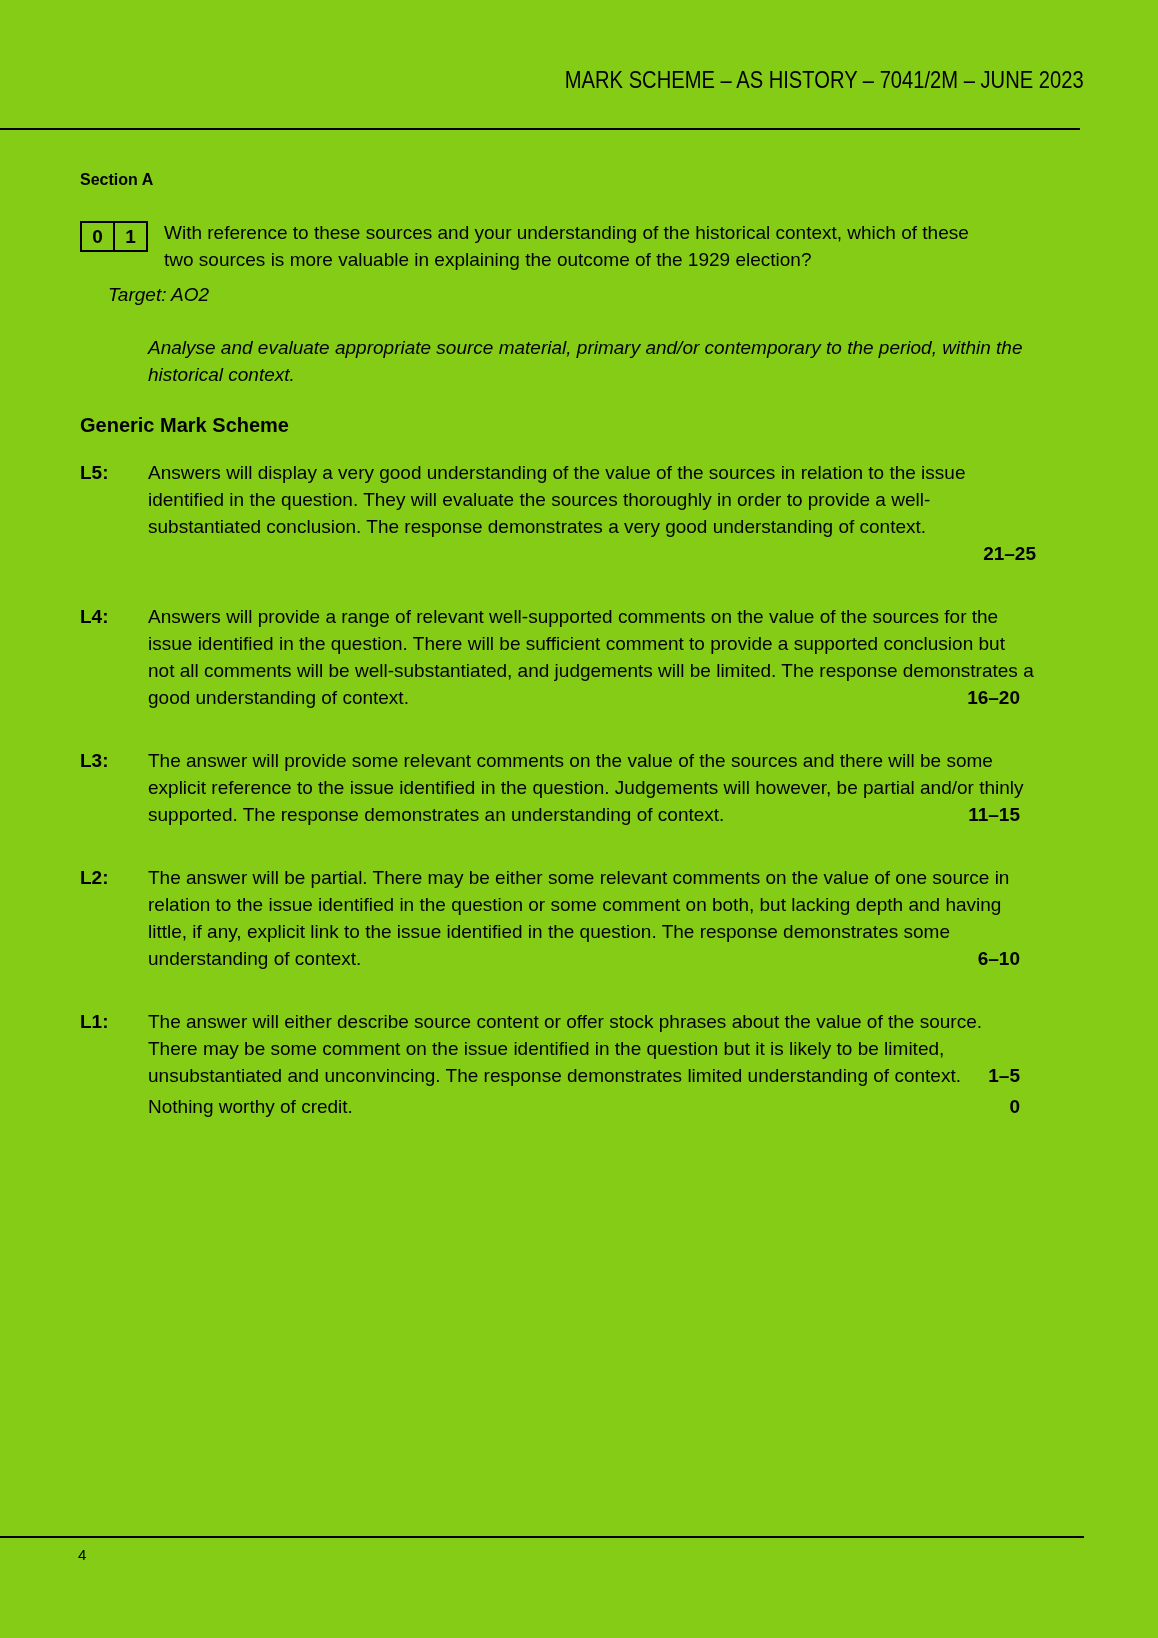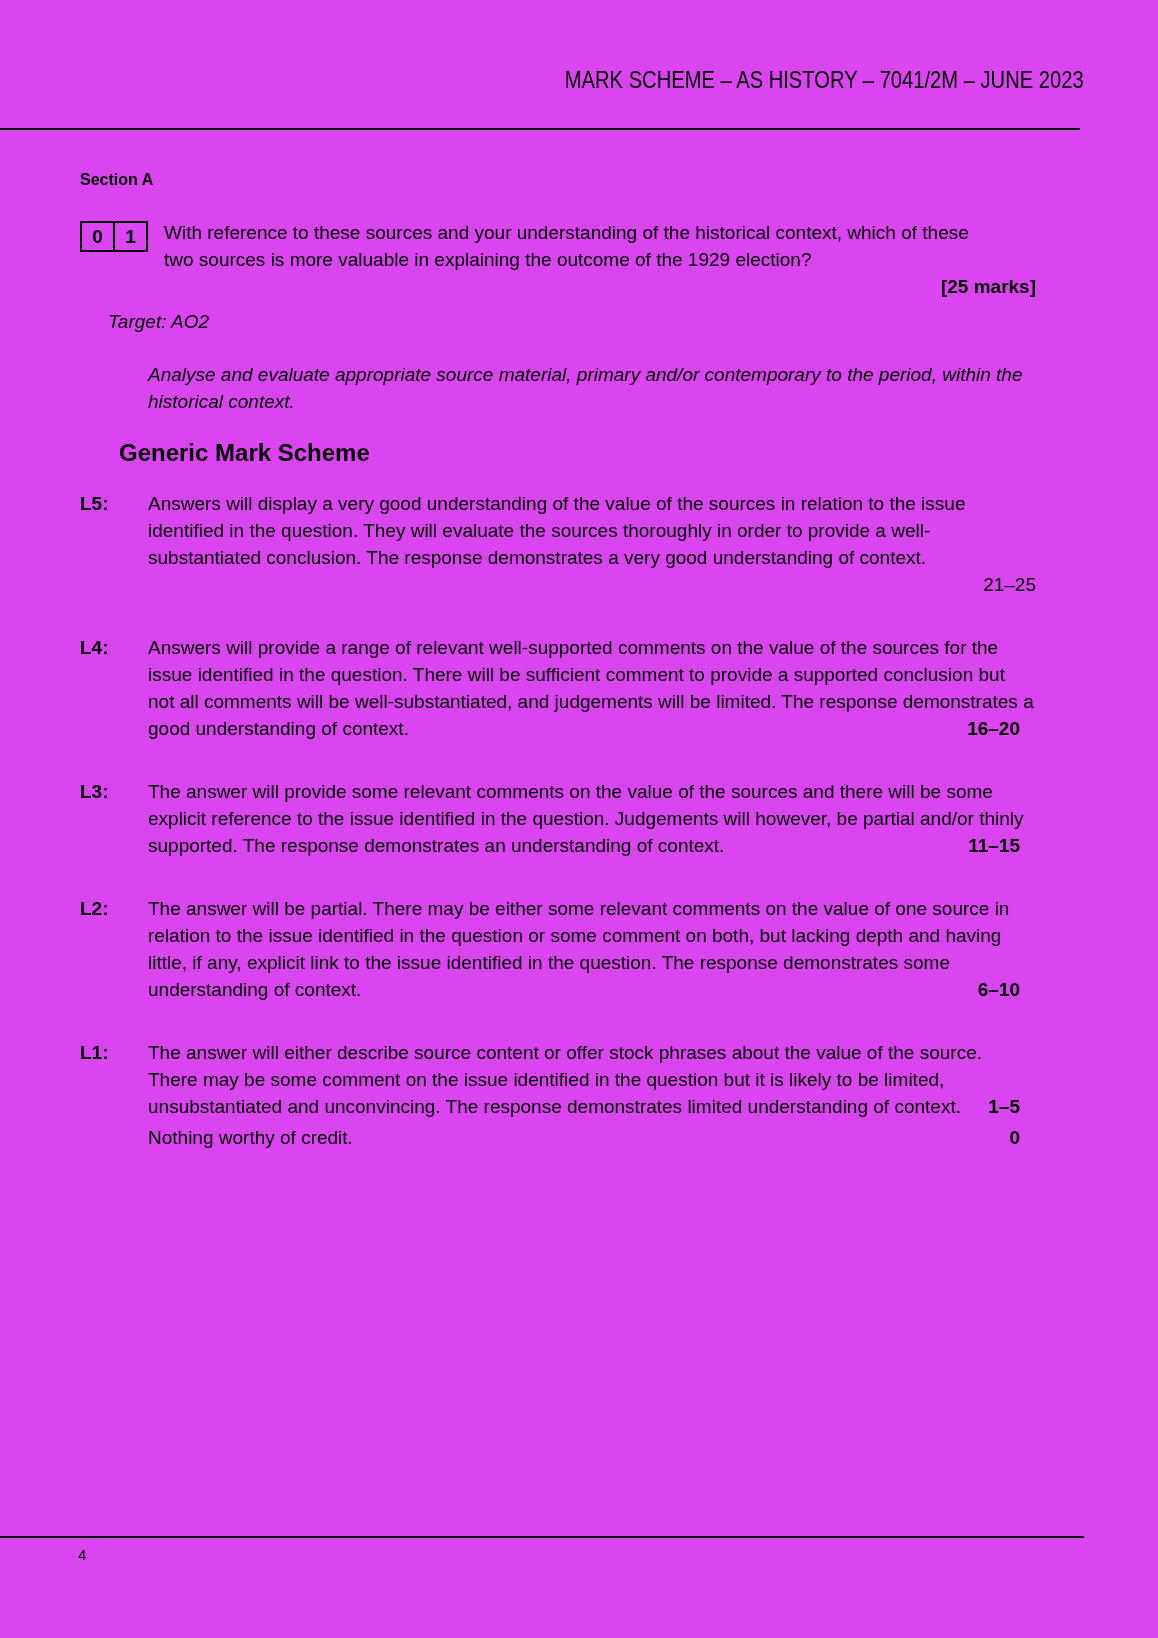--- a/index.html
+++ b/index.html
@@ -1,20 +1,20 @@
 <!DOCTYPE html>
 <html><head>
 <meta charset="utf-8">
 <style>
   html, body { margin: 0; padding: 0; background: #e8e8e8; }
   .page {
     position: relative;
     width: 1158px;
     height: 1638px;
-    background: #d946ef;
+    background: #84cc16;
     font-family: "Liberation Sans", "DejaVu Sans", sans-serif;
     color: #000000;
     overflow: hidden;
   }
 
   
   .header-title {
     position: absolute;
     top: 66px;
     right: 74px;
@@ -100,23 +100,22 @@
   }
   .objective {
     font-style: italic;
     margin-top: 26px;
     margin-left: 68px;
     max-width: 888px;
   }
 
   .generic-heading {
     font-weight: bold;
-    font-size: 24px;
+    font-size: 20px;
     margin-top: 24px;
-    margin-left: 39px;
   }
 
   
   .level-row {
     display: flex;
     margin-top: 36px;
   }
   .level-row.first { margin-top: 13px; }
   .level-label {
     flex: 0 0 68px;
@@ -130,21 +129,21 @@
   .level-text p { margin: 0; }
   .marks-abs {
     position: absolute;
     right: 16px;
     bottom: 0;
     font-weight: bold;
     line-height: 27px;
   }
   .marks-line {
     text-align: right;
-    font-weight: normal;
+    font-weight: bold;
   }
   .zero-row { margin-top: 4px; }
 </style>
 </head>
 <body>
 
 <div class="page">
 
   <div class="header-title">MARK SCHEME – AS HISTORY – 7041/2M – JUNE 2023</div>
   <div class="rule-top"></div>
@@ -154,21 +153,20 @@
     <p class="section-title">Section A</p>
 
     <div class="question-row">
       <span class="qnum-box">
         <span class="qnum-cell">0</span>
         <span class="qnum-cell">1</span>
       </span>
       <p class="question-text">With reference to these sources and your understanding of the historical context, which of these two sources is more valuable in explaining the outcome of the 1929 election?</p>
     </div>
 
-    <div class="marks-right">[25 marks]</div>
 
     <div class="target-line">Target: AO2</div>
 
     <p class="objective">Analyse and evaluate appropriate source material, primary and/or contemporary to the period, within the historical context.</p>
 
     <p class="generic-heading">Generic Mark Scheme</p>
 
     <div class="level-row first">
       <div class="level-label">L5:</div>
       <div class="level-text">

